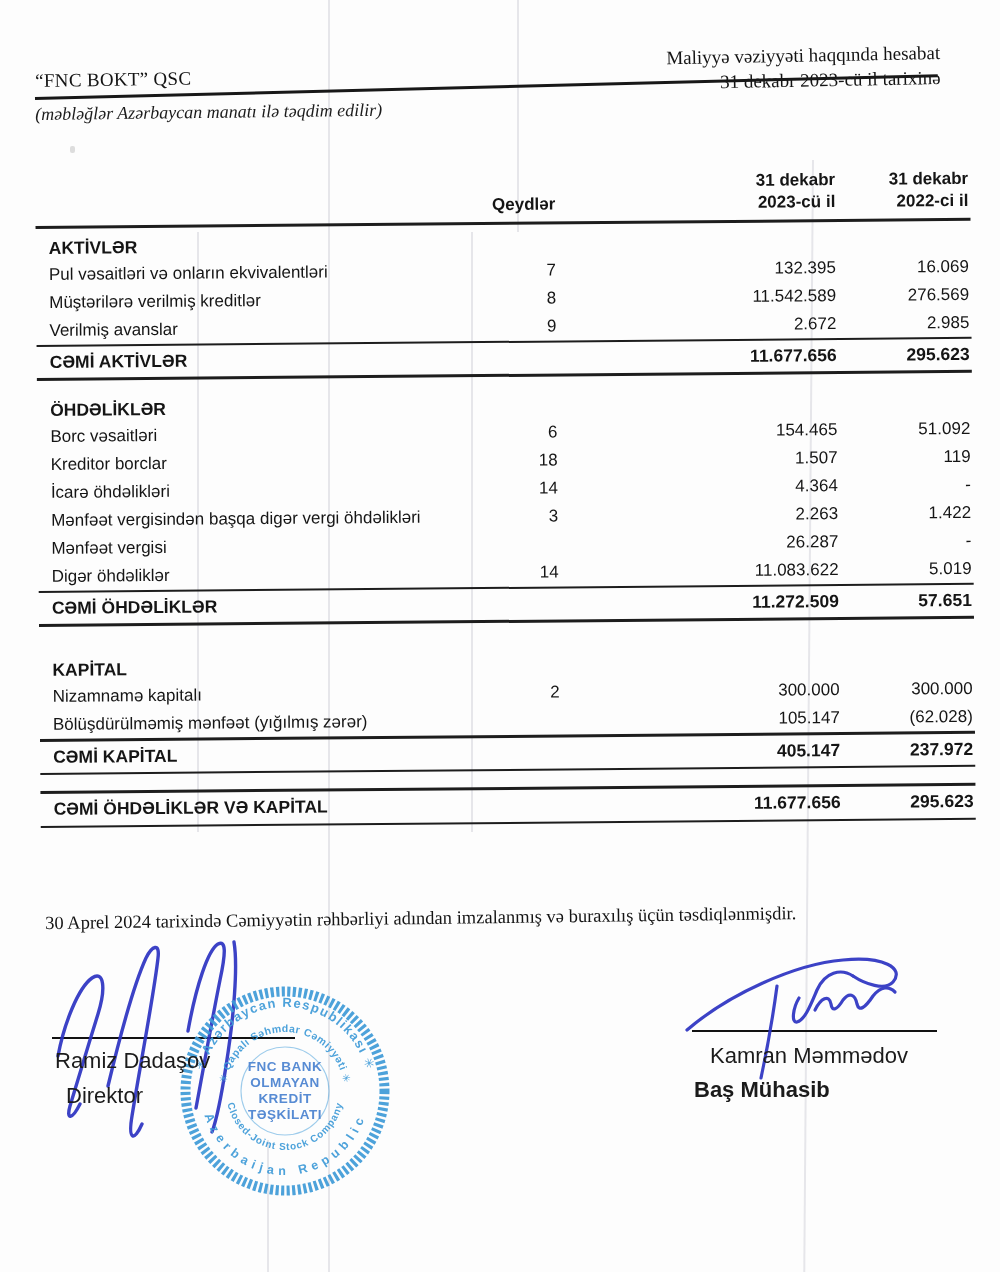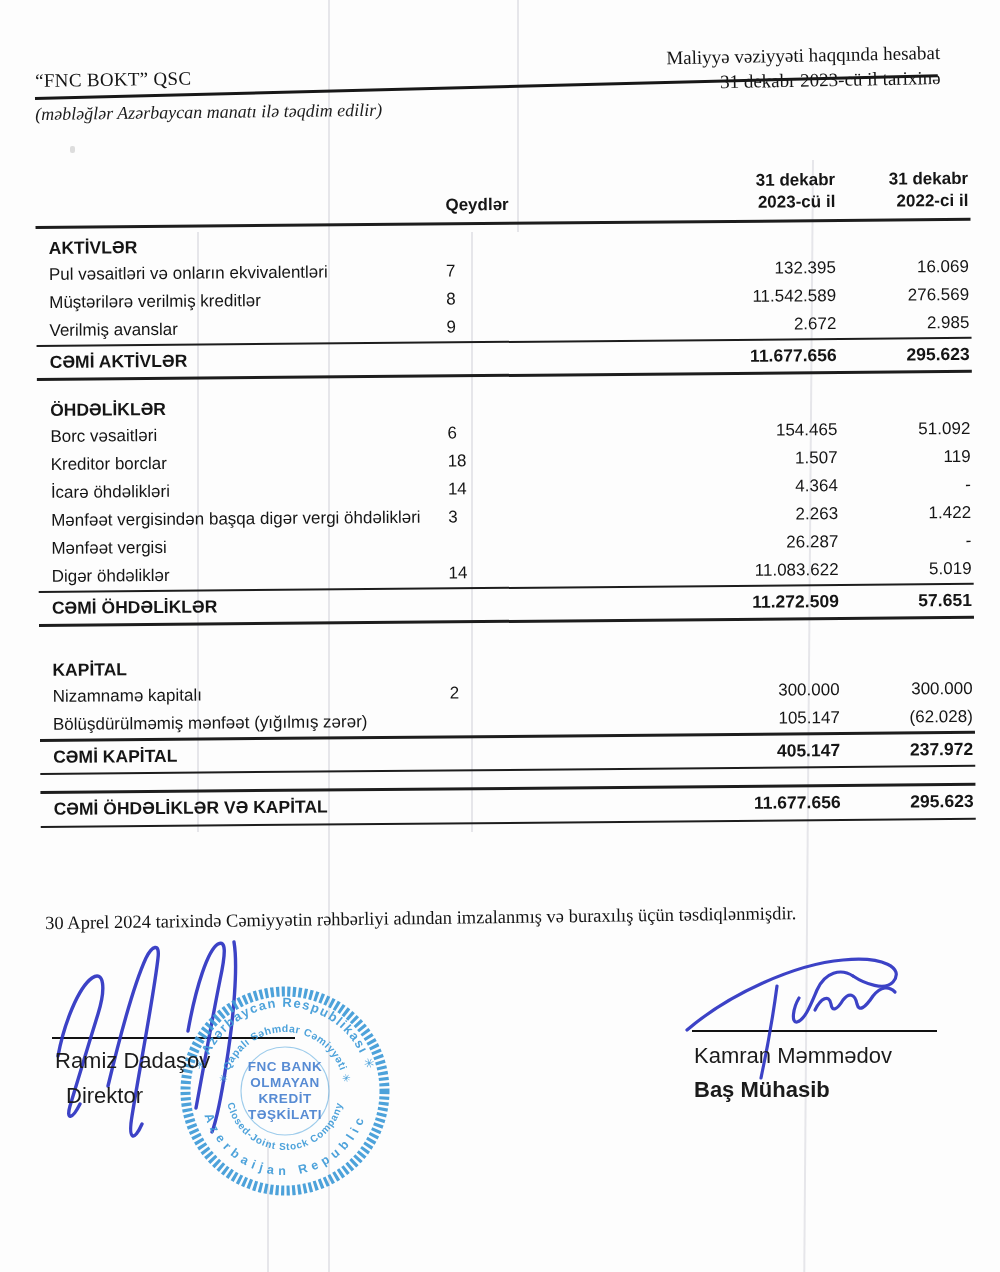--- a/index.html
+++ b/index.html
@@ -37,21 +37,21 @@
     background:#c3c3c3; opacity:.55; border-radius:2px; }
 
   
   .fin-table {
     position:absolute; left:35px; top:166px; width:935px;
     transform:rotate(-0.5deg); transform-origin:0 0; color:#151515;
   }
   .thead { display:flex; align-items:flex-end; padding:10px 0 6px 0;
     font-weight:bold; font-size:17px; line-height:22px; }
   .c-label { width:410px; padding-left:13px; }
-  .c-note  { width:110px; text-align:left; }
+  .c-note  { width:110px; text-align:right; }
   .c-v1    { width:285px; text-align:right; padding-right:5px; }
   .c-v2    { flex:1; text-align:right; padding-right:2px; }
   .rule { height:2.6px; background:#1d1d1d; }
   .sec-title { font-weight:bold; font-size:17.5px; line-height:26px; padding-left:13px; }
   .mt6  { margin-top:6px; }
   .mt16 { margin-top:16px; }
   .mt30 { margin-top:30px; }
   .trow { display:flex; height:28px; align-items:center; font-size:17px; }
   .trow-total { display:flex; height:31px; align-items:center;
     font-weight:bold; font-size:17.5px; }
@@ -261,16 +261,16 @@
     <g class="stamp-text" font-size="13.5" font-weight="bold" fill="#4a82d0" text-anchor="middle" letter-spacing="0.5">
       <text x="108" y="88">FNC BANK</text>
       <text x="108" y="104">OLMAYAN</text>
       <text x="108" y="120">KREDİT</text>
       <text x="108" y="136">TƏŞKİLATI</text>
     </g>
   </svg>
 
   <div class="sig-text" style="left:55px; top:1048px;">Ramiz Dadaşov</div>
   <div class="sig-text" style="left:66px; top:1083px;">Direktor</div>
-  <div class="sig-text" style="left:694px; top:1043px;">Kamran Məmmədov</div>
+  <div class="sig-text" style="left:710px; top:1043px;">Kamran Məmmədov</div>
   <div class="sig-text" style="left:694px; top:1077px;font-weight:bold;">Baş Mühasib</div>
 
 </div>
 
 </body></html>

